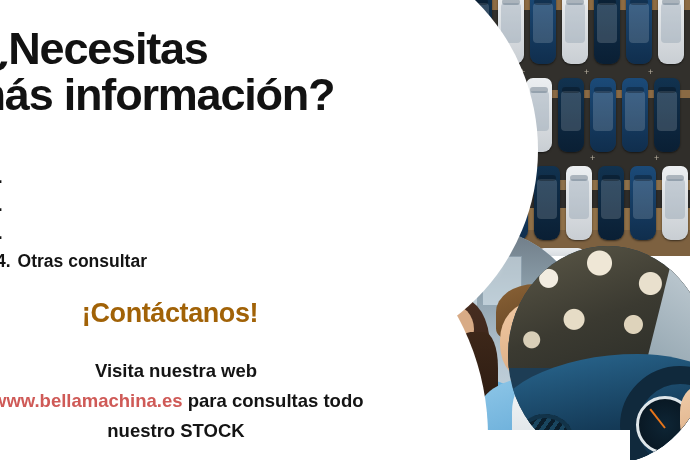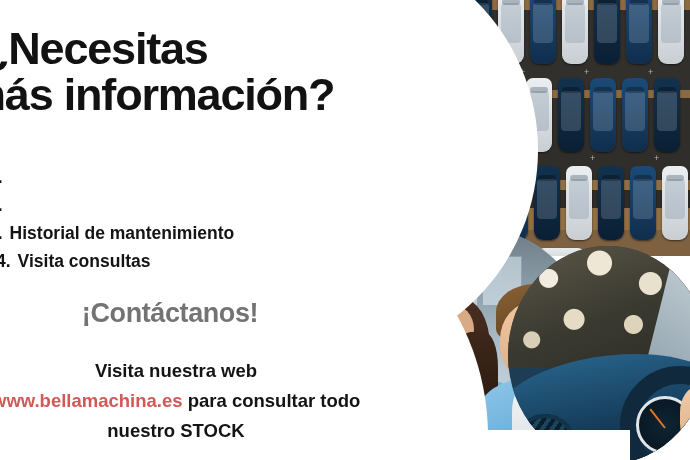--- a/index.html
+++ b/index.html
@@ -273,21 +273,21 @@
   .bullets li:nth-child(4) { padding-left:8px; }
 
   .cta {
     position:absolute;
     left:0; top:298px;
     width:340px;
     text-align:center;
     font-size:27px;
     font-weight:800;
     letter-spacing:-0.4px;
-    color:#737373;
+    color:#a16207;
     white-space:nowrap;
   }
 
   .web {
     position:absolute;
     left:-8px; top:356px;
     width:368px;
     text-align:center;
     font-size:18.5px;
     line-height:30px;
@@ -421,29 +421,28 @@
 
     <ul class="bullets">
       <li>
         <span class="num">1.</span>
       </li>
       <li>
         <span class="num">2.</span>
       </li>
       <li>
         <span class="num">3.</span>
-        <span>Historial de mantenimiento</span>
       </li>
       <li>
         <span class="num">4.</span>
-        <span>Visita consultas</span>
+        <span>Otras consultar</span>
       </li>
     </ul>
 
     <div class="cta">¡Contáctanos!</div>
 
     <div class="web">
       <div class="line">Visita nuestra web</div>
-      <div class="line"><span class="url">www.bellamachina.es</span><span> para consultar todo</span></div>
+      <div class="line"><span class="url">www.bellamachina.es</span><span> para consultas todo</span></div>
       <div class="line">nuestro STOCK</div>
     </div>
   </div>
 </div>
 
 </body></html>

